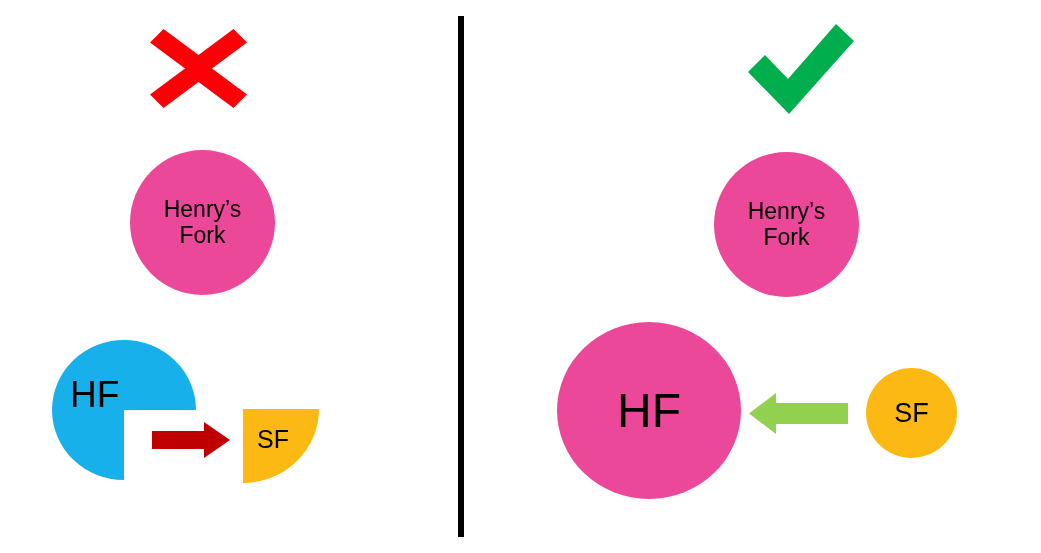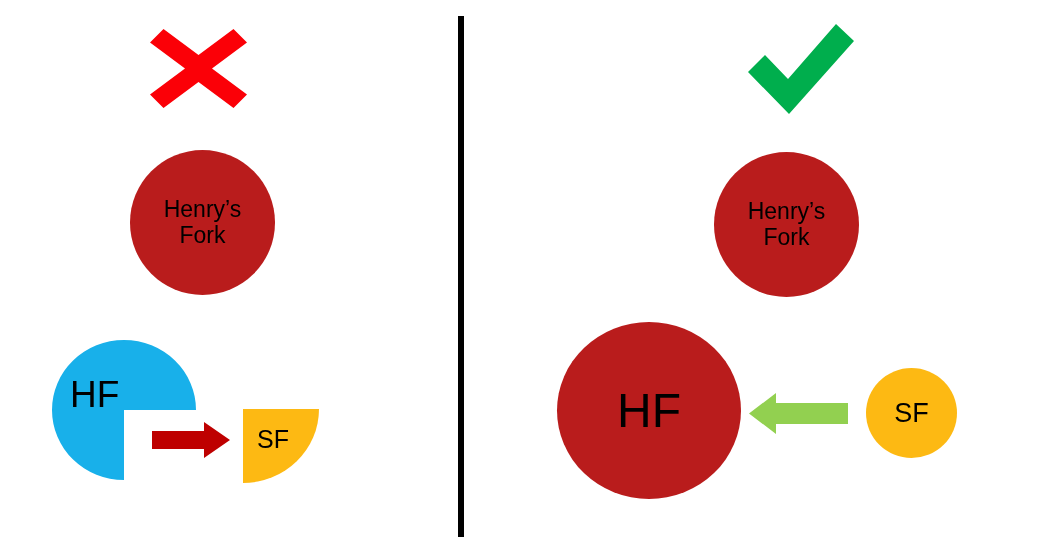--- a/index.html
+++ b/index.html
@@ -33,21 +33,21 @@
   .circle {
     border-radius: 50%;
     display: flex;
     align-items: center;
     justify-content: center;
     text-align: center;
     color: #000000;
     line-height: 1.12;
     user-select: none;
   }
-  .circle-blue { background: #b91c1c; }
+  .circle-blue { background: #ec4899; }
   .circle-yellow { background: #FDB913; }
 
   .hf-circle-sm { left: 130px; top: 150px; width: 145px; height: 145px; font-size: 23px; }
 
   
   .pie-wrap { left: 52px; top: 340px; width: 145px; height: 140px; }
   .pie-label {
     position: absolute;
     left: 18px;
     top: 36px;

